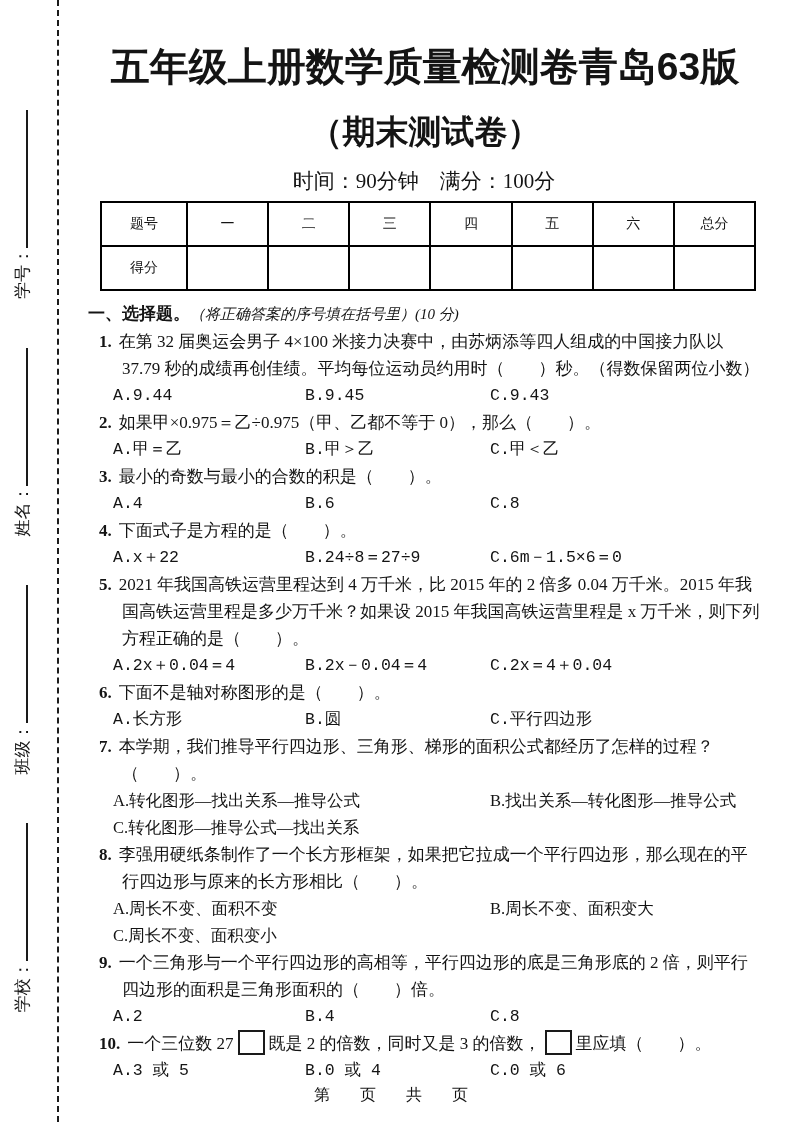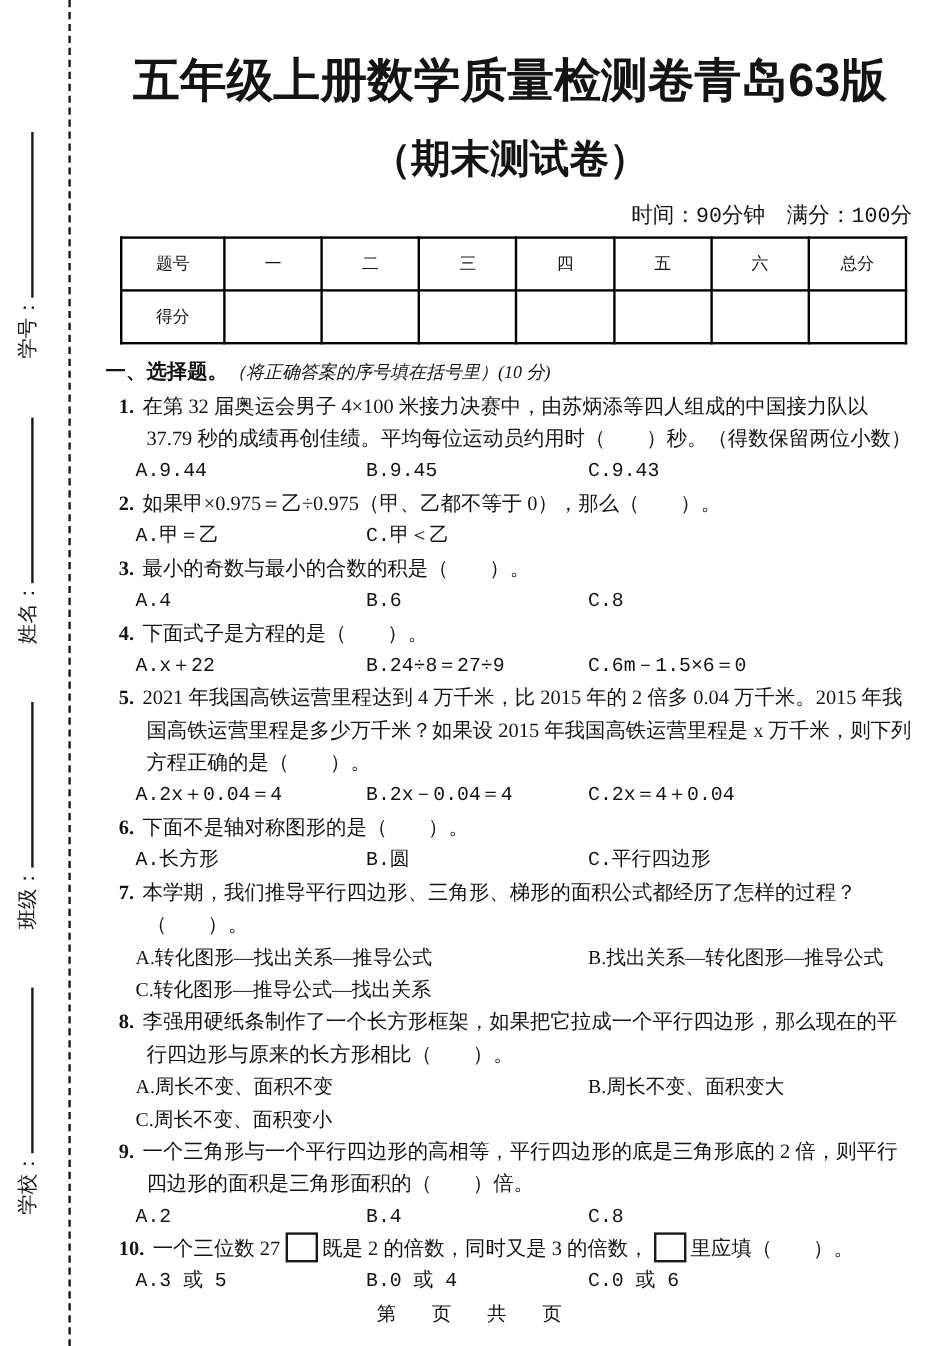--- a/index.html
+++ b/index.html
@@ -35,23 +35,23 @@
     margin-top: 40px; text-align: center;
     font-family: "Liberation Sans", "DejaVu Sans", sans-serif;
     font-weight: bold; font-size: 39px; letter-spacing: 0px;
   }
   .page-subtitle {
     margin-top: 16px; text-align: center;
     font-family: "Liberation Sans", "DejaVu Sans", sans-serif;
     font-weight: bold; font-size: 33px;
   }
   .exam-meta {
-    margin-top: 12px; text-align: right; padding-right: 2px;
-    font-family: Liberation Mono, monospace;
-    font-size: 18px;
+    margin-top: 12px; text-align: center; padding-right: 2px;
+    font-family: Liberation Serif, serif;
+    font-size: 21px;
   }
 
   .score-table {
     margin-top: 6px; margin-left: 12px;
     border-collapse: collapse; width: 656px; table-layout: fixed;
   }
   .score-table td {
     border: 2px solid #000; height: 44px;
     text-align: center; vertical-align: middle; font-size: 14px;
   }
@@ -137,20 +137,21 @@
           <div class="opts three">
             <span class="opt">A.9.44</span>
             <span class="opt">B.9.45</span>
             <span class="opt">C.9.43</span>
           </div>
         </div>
         <div class="q">
           <div class="q-text"><span class="q-num">2.</span><span>如果甲×0.975＝乙÷0.975（甲、乙都不等于 0），那么（　　）。</span></div>
           <div class="opts three">
             <span class="opt">A.甲＝乙</span>
+            <span class="opt">B.甲＞乙</span>
             <span class="opt">C.甲＜乙</span>
           </div>
         </div>
         <div class="q">
           <div class="q-text"><span class="q-num">3.</span><span>最小的奇数与最小的合数的积是（　　）。</span></div>
           <div class="opts three">
             <span class="opt">A.4</span>
             <span class="opt">B.6</span>
             <span class="opt">C.8</span>
           </div>

